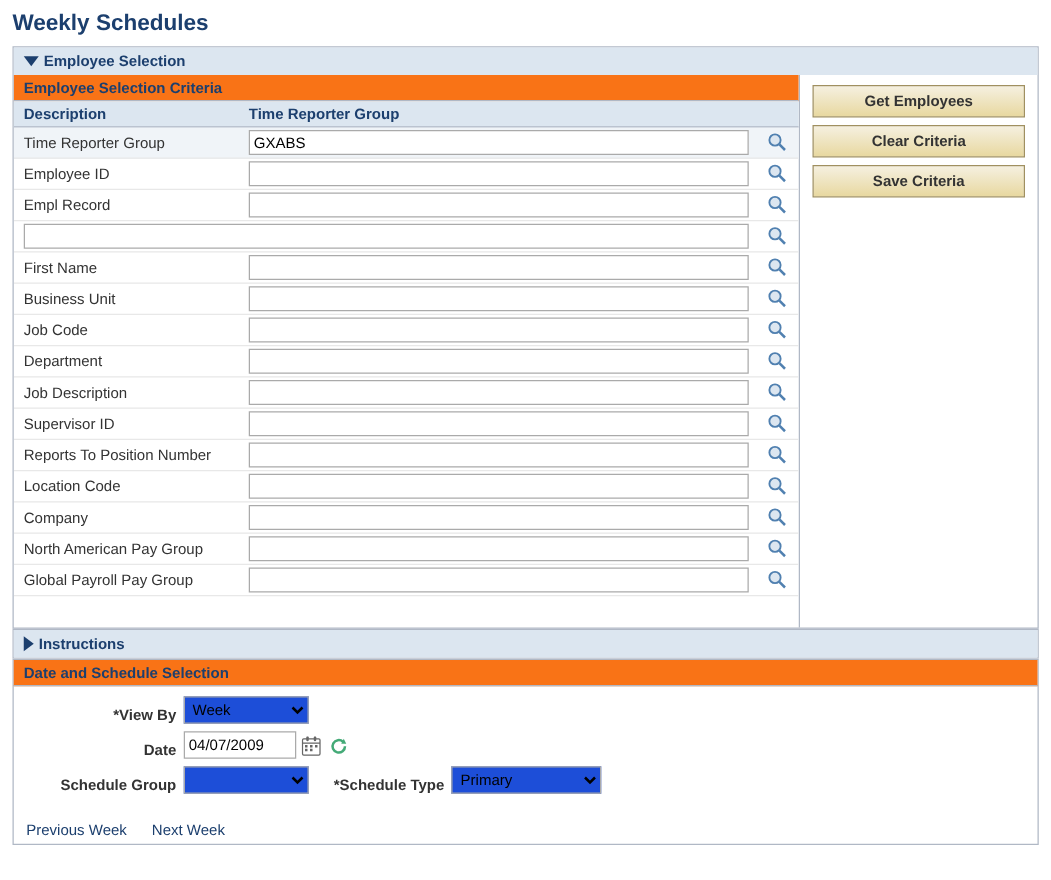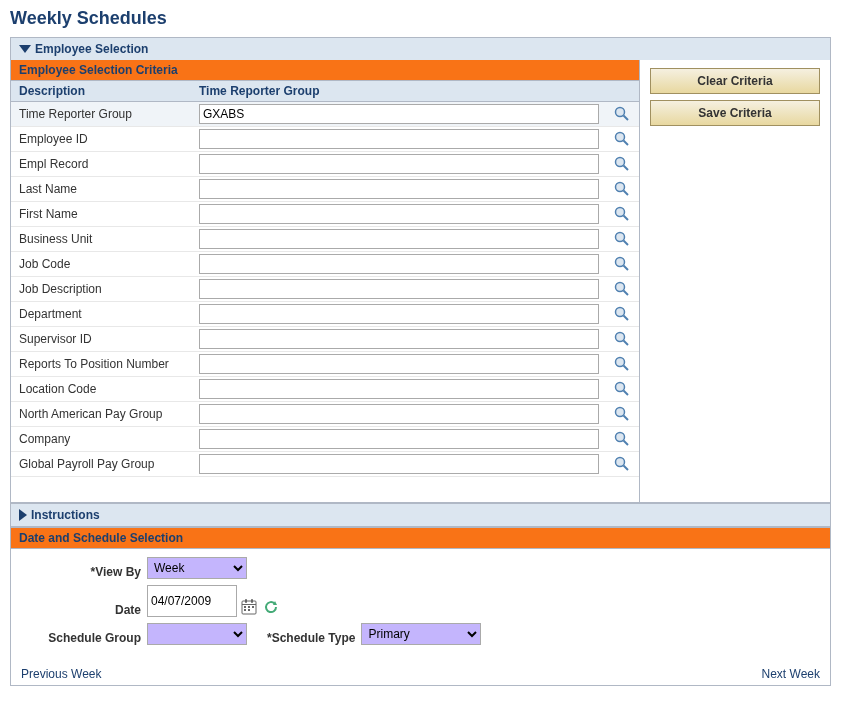--- a/index.html
+++ b/index.html
@@ -177,25 +177,25 @@
       font-size: 12px;
       color: #333;
       text-align: right;
       width: 120px;
       margin-right: 6px;
     }
     .dropdown-select {
       height: 22px;
       border: 1px solid #aaa;
       font-size: 12px;
-      background: #c4b5fd;
+      background: #1d4ed8;
       padding: 0 2px;
     }
     .date-input {
-      height: 32px;
+      height: 22px;
       border: 1px solid #aaa;
       font-size: 12px;
       padding: 0 3px;
       width: 90px;
     }
     .calendar-icon {
       display: inline-flex;
       align-items: center;
       justify-content: center;
       width: 20px;
@@ -207,21 +207,21 @@
       display: inline-flex;
       align-items: center;
       justify-content: center;
       width: 20px;
       height: 20px;
       cursor: pointer;
       margin-left: 2px;
     }
     .nav-links-row {
       display: flex;
-      justify-content: space-between;
+      justify-content: flex-start;
       gap: 20px;
       padding: 4px 10px;
       margin-top: 4px;
     }
     .nav-link {
       color: #1c3f6e;
       font-size: 12px;
       cursor: pointer;
       text-decoration: none;
     }
@@ -291,21 +291,20 @@
                 <input type="text" class="criteria-input" style="">
                 <span class="lookup-icon">
                   <svg viewBox="0 0 16 16" width="16" height="16">
       <circle cx="6" cy="6" r="4.5" fill="#dce6f0" stroke="#5080b0" stroke-width="1.5"></circle>
       <line x1="9.5" y1="9.5" x2="14" y2="14" stroke="#5080b0" stroke-width="2"></line>
     </svg>
                 </span>
               </div>
             </div>
             <div class="criteria-row">
-              <div class="criteria-row-label">Last Name</div>
               <div class="criteria-row-input-area">
                 <input type="text" class="criteria-input" style="">
                 <span class="lookup-icon">
                   <svg viewBox="0 0 16 16" width="16" height="16">
       <circle cx="6" cy="6" r="4.5" fill="#dce6f0" stroke="#5080b0" stroke-width="1.5"></circle>
       <line x1="9.5" y1="9.5" x2="14" y2="14" stroke="#5080b0" stroke-width="2"></line>
     </svg>
                 </span>
               </div>
             </div>
@@ -339,44 +338,44 @@
                 <input type="text" class="criteria-input" style="">
                 <span class="lookup-icon">
                   <svg viewBox="0 0 16 16" width="16" height="16">
       <circle cx="6" cy="6" r="4.5" fill="#dce6f0" stroke="#5080b0" stroke-width="1.5"></circle>
       <line x1="9.5" y1="9.5" x2="14" y2="14" stroke="#5080b0" stroke-width="2"></line>
     </svg>
                 </span>
               </div>
             </div>
             <div class="criteria-row">
+              <div class="criteria-row-label">Department</div>
+              <div class="criteria-row-input-area">
+                <input type="text" class="criteria-input" style="">
+                <span class="lookup-icon">
+                  <svg viewBox="0 0 16 16" width="16" height="16">
+      <circle cx="6" cy="6" r="4.5" fill="#dce6f0" stroke="#5080b0" stroke-width="1.5"></circle>
+      <line x1="9.5" y1="9.5" x2="14" y2="14" stroke="#5080b0" stroke-width="2"></line>
+    </svg>
+                </span>
+              </div>
+            </div>
+            <div class="criteria-row">
               <div class="criteria-row-label">Job Description</div>
               <div class="criteria-row-input-area">
                 <input type="text" class="criteria-input" style="">
                 <span class="lookup-icon">
                   <svg viewBox="0 0 16 16" width="16" height="16">
       <circle cx="6" cy="6" r="4.5" fill="#dce6f0" stroke="#5080b0" stroke-width="1.5"></circle>
       <line x1="9.5" y1="9.5" x2="14" y2="14" stroke="#5080b0" stroke-width="2"></line>
     </svg>
                 </span>
               </div>
             </div>
             <div class="criteria-row">
-              <div class="criteria-row-label">Department</div>
-              <div class="criteria-row-input-area">
-                <input type="text" class="criteria-input" style="">
-                <span class="lookup-icon">
-                  <svg viewBox="0 0 16 16" width="16" height="16">
-      <circle cx="6" cy="6" r="4.5" fill="#dce6f0" stroke="#5080b0" stroke-width="1.5"></circle>
-      <line x1="9.5" y1="9.5" x2="14" y2="14" stroke="#5080b0" stroke-width="2"></line>
-    </svg>
-                </span>
-              </div>
-            </div>
-            <div class="criteria-row">
               <div class="criteria-row-label">Supervisor ID</div>
               <div class="criteria-row-input-area">
                 <input type="text" class="criteria-input" style="">
                 <span class="lookup-icon">
                   <svg viewBox="0 0 16 16" width="16" height="16">
       <circle cx="6" cy="6" r="4.5" fill="#dce6f0" stroke="#5080b0" stroke-width="1.5"></circle>
       <line x1="9.5" y1="9.5" x2="14" y2="14" stroke="#5080b0" stroke-width="2"></line>
     </svg>
                 </span>
               </div>
@@ -399,33 +398,33 @@
                 <input type="text" class="criteria-input" style="">
                 <span class="lookup-icon">
                   <svg viewBox="0 0 16 16" width="16" height="16">
       <circle cx="6" cy="6" r="4.5" fill="#dce6f0" stroke="#5080b0" stroke-width="1.5"></circle>
       <line x1="9.5" y1="9.5" x2="14" y2="14" stroke="#5080b0" stroke-width="2"></line>
     </svg>
                 </span>
               </div>
             </div>
             <div class="criteria-row">
+              <div class="criteria-row-label">Company</div>
+              <div class="criteria-row-input-area">
+                <input type="text" class="criteria-input" style="">
+                <span class="lookup-icon">
+                  <svg viewBox="0 0 16 16" width="16" height="16">
+      <circle cx="6" cy="6" r="4.5" fill="#dce6f0" stroke="#5080b0" stroke-width="1.5"></circle>
+      <line x1="9.5" y1="9.5" x2="14" y2="14" stroke="#5080b0" stroke-width="2"></line>
+    </svg>
+                </span>
+              </div>
+            </div>
+            <div class="criteria-row">
               <div class="criteria-row-label">North American Pay Group</div>
-              <div class="criteria-row-input-area">
-                <input type="text" class="criteria-input" style="">
-                <span class="lookup-icon">
-                  <svg viewBox="0 0 16 16" width="16" height="16">
-      <circle cx="6" cy="6" r="4.5" fill="#dce6f0" stroke="#5080b0" stroke-width="1.5"></circle>
-      <line x1="9.5" y1="9.5" x2="14" y2="14" stroke="#5080b0" stroke-width="2"></line>
-    </svg>
-                </span>
-              </div>
-            </div>
-            <div class="criteria-row">
-              <div class="criteria-row-label">Company</div>
               <div class="criteria-row-input-area">
                 <input type="text" class="criteria-input" style="">
                 <span class="lookup-icon">
                   <svg viewBox="0 0 16 16" width="16" height="16">
       <circle cx="6" cy="6" r="4.5" fill="#dce6f0" stroke="#5080b0" stroke-width="1.5"></circle>
       <line x1="9.5" y1="9.5" x2="14" y2="14" stroke="#5080b0" stroke-width="2"></line>
     </svg>
                 </span>
               </div>
             </div>
@@ -438,20 +437,21 @@
       <circle cx="6" cy="6" r="4.5" fill="#dce6f0" stroke="#5080b0" stroke-width="1.5"></circle>
       <line x1="9.5" y1="9.5" x2="14" y2="14" stroke="#5080b0" stroke-width="2"></line>
     </svg>
                 </span>
               </div>
             </div>
           </div>
       </div>
 
       <div class="right-panel">
+        <button class="action-btn">Get Employees</button>
         <button class="action-btn">Clear Criteria</button>
         <button class="action-btn">Save Criteria</button>
       </div>
     </div>
   </div>
 
   <div class="section-box">
     <div class="instructions-header">
       <span class="triangle-icon-right"></span>
       <span class="section-header-label">Instructions</span>

